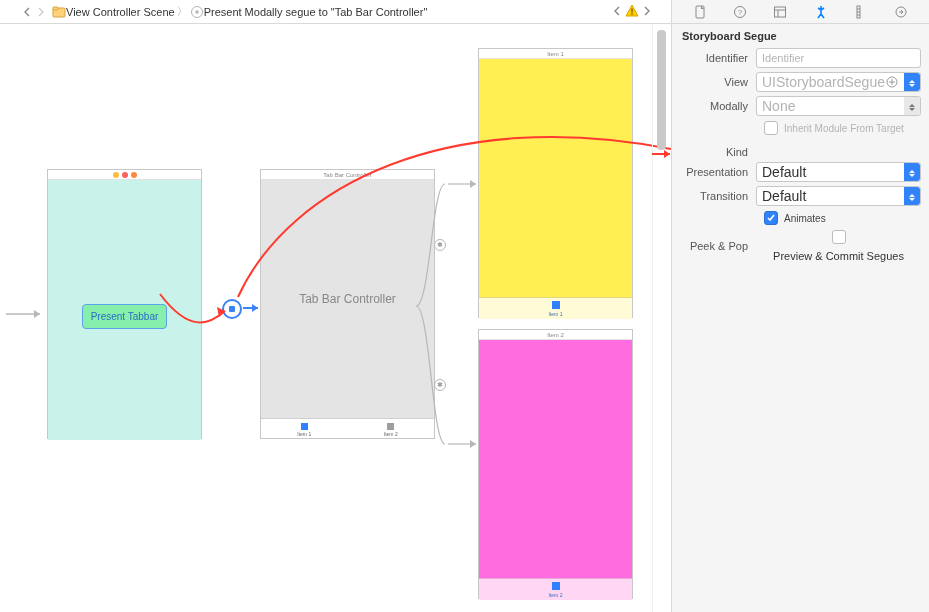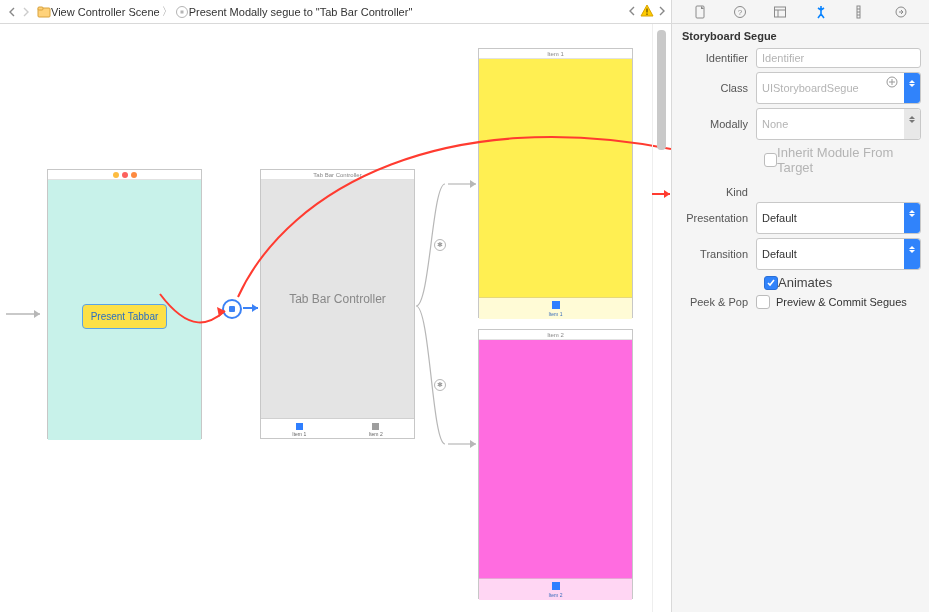--- a/index.html
+++ b/index.html
@@ -1,42 +1,42 @@
 <!DOCTYPE html>
 <html><head>
   <meta charset="utf-8">
   <style>
     * { box-sizing: border-box; margin: 0; padding: 0; font-family: -apple-system, "Helvetica Neue", Arial, sans-serif; }
     body { width: 929px; height: 612px; background: #fff; position: relative; overflow: hidden; font-size: 11px; color: #333; }
 
     
-    .jumpbar { position: absolute; left: 0; top: 0; height: 24px; width: 671px; border-bottom: 1px solid #d9d9d9; display: flex; align-items: center; background: #fff; padding: 0 5px; }
+    .jumpbar { position: absolute; left: 0; top: 0; height: 24px; width: 671px; border-bottom: 1px solid #d9d9d9; display: flex; align-items: center; background: #fff; padding: 0 20px; }
     .jb-back, .jb-fwd { width:14px;height:14px;display:flex;align-items:center;justify-content:center;color:#888; }
     .jb-fwd { margin-right:4px; }
     .jb-icon-doc { width:14px;height:14px; display:inline-block; }
     .jb-text { color:#333; }
     .jb-right { margin-left:auto; display:flex; gap:4px; align-items:center; }
     .chev { color:#999; margin:0 2px;}
 
     
     .canvas { position:absolute; left:0; top:24px; width:652px; height:588px; background:#fff; }
     .scrollbar { position:absolute; left:652px; top:24px; width:19px; height:588px; border-left:1px solid #eee; }
     .scrollbar .thumb { position:absolute; left:4px; top:6px; width:9px; height:120px; background:#c9c9c9; border-radius:4px; }
 
     
     .scene { position:absolute; border:1px solid #c7c7c7; background:#fff; }
     .scene-header { height:10px; background:#fff; border-bottom:1px solid #e2e2e2; display:flex; align-items:center; justify-content:center; gap:3px; }
     .dot { width:6px; height:6px; border-radius:50%; }
     .mini-title { font-size:6px; color:#888; text-align:center; line-height:10px; }
 
     .vc1 { left:47px; top:145px; width:155px; height:270px; }
     .vc1 .body { height:260px; background:#c8f2ea; display:flex; align-items:center; justify-content:center; }
-    .present-btn { border:1px solid #5aa3e8; background:#fde047; color:#2a6fc2; font-size:10px; padding:6px 8px; border-radius:4px;margin-top:12px; }
-
-    .tbc { left:260px; top:145px; width:155px; height:270px; }
+    .present-btn { border:1px solid #5aa3e8; background:#86efac; color:#2a6fc2; font-size:10px; padding:6px 8px; border-radius:4px;margin-top:12px; }
+
+    .tbc { left:260px; top:145px; width:175px; height:270px; }
     .tbc .body { height:238px; background:#e4e4e4; display:flex;align-items:center;justify-content:center; color:#888; font-size:12px; }
     .tbc .tabrow { height:22px; display:flex; border-top:1px solid #d0d0d0;}
     .tbc .tabitem { flex:1; display:flex; flex-direction:column; align-items:center; justify-content:center; font-size:5px; color:#666;}
     .sq { width:7px;height:7px; margin-bottom:1px; }
     .sq.blue{background:#2f7fff;} .sq.grey{background:#9e9e9e;}
 
     .item1 { left:478px; top:24px; width:155px; height:270px; }
     .item1 .body { height:238px; background:#ffef52; }
     .item2 { left:478px; top:305px; width:155px; height:270px; }
     .item2 .body { height:238px; background:#ff6ce0; }
@@ -54,29 +54,29 @@
     .inspector { position:absolute; right:0; top:0; width:258px; height:612px; background:#f5f5f5; border-left:1px solid #d9d9d9; }
     .insp-tabs { height:24px; border-bottom:1px solid #d9d9d9; display:flex; align-items:center; justify-content:space-around; padding:0 8px;}
     .insp-tab { width:22px; height:18px; display:flex;align-items:center;justify-content:center; color:#6b6b6b;}
     .insp-tab.active { color:#0a84ff; }
     .insp-section-header { font-size:11px; font-weight:600; color:#333; padding:6px 10px 4px; }
     .insp-row { display:flex; align-items:center; padding:2px 8px 2px 0; }
     .insp-label { width:84px; text-align:right; font-size:11px; color:#555; padding-right:8px;}
     .insp-field { flex:1; }
     .txtfield { width:100%; height:20px; border:1px solid #c8c8c8; background:#fff; border-radius:3px; padding:0 5px; font-size:11px; color:#333;}
     .txtfield::placeholder{color:#b4b4b4;}
-    .sel { width:100%; height:32px; border:1px solid #c8c8c8; border-radius:3px; background:#fff; display:flex;align-items:center; padding:0 5px; font-size:11px; position:relative;}
+    .sel { width:100%; height:20px; border:1px solid #c8c8c8; border-radius:3px; background:#fff; display:flex;align-items:center; padding:0 5px; font-size:14px; position:relative;}
     .sel.blue-handle::after, .sel.grey-handle::after { content:""; position:absolute; right:0; top:0; width:16px; height:100%; border-top-right-radius:3px;border-bottom-right-radius:3px; background:#3083fb; }
     .sel.grey-handle::after{ background:#e8e8e8;}
     .sel .arw{ position:absolute; right:3px; top:3px; width:10px; height:14px; z-index:1; display:flex; flex-direction:column; align-items:center; justify-content:center;}
     .arw span{display:block;width:0;height:0;border-left:3px solid transparent;border-right:3px solid transparent;}
     .arw .up{border-bottom:3px solid #fff;margin-bottom:1px;}
     .arw .dn{border-top:3px solid #fff;}
     .sel.grey-handle .arw .up{border-bottom-color:#777;} .sel.grey-handle .arw .dn{border-top-color:#777;}
-    .chk-row{display:flex;align-items:center;padding:3px 8px 3px 92px;font-size:13px;color:#444;}
+    .chk-row{display:flex;align-items:center;gap:6px;padding:3px 8px 3px 92px;font-size:10px;color:#444;}
     .chk{width:14px;height:14px;border:1px solid #bcbcbc;border-radius:3px;background:#fff;display:flex;align-items:center;justify-content:center;}
     .chk.on{background:#3083fb;border-color:#2a6fd6;}
     .chk.on svg{display:block;} .chk svg{display:none;}
     .step-btn{position:absolute;right:20px;top:1px;width:16px;height:16px;display:flex;align-items:center;justify-content:center;color:#888;}
 
     
     .overlay { position:absolute; left:0; top:24px; width:671px; height:588px; pointer-events:none; }
 
     .tiny-circ { width:12px;height:12px;border:1px solid #b7b7b7;border-radius:50%;background:#fff;position:absolute;display:flex;align-items:center;justify-content:center;font-size:7px;color:#999;}
     
@@ -248,21 +248,21 @@
   </div>
 
   <div class="insp-section-header">Storyboard Segue</div>
 
   <div class="insp-row">
     <div class="insp-label">Identifier</div>
     <div class="insp-field"><input class="txtfield" placeholder="Identifier" style=""></div>
   </div>
 
   <div class="insp-row" style="position:relative;">
-    <div class="insp-label">Class</div>
+    <div class="insp-label">View</div>
     <div class="insp-field" style="position:relative;">
       <div class="sel blue-handle">
         <span style="color:#b4b4b4">UIStoryboardSegue</span>
         <span class="step-btn">
             <svg width="12" height="12">
               <circle cx="6" cy="6" r="5" fill="none" stroke="#999"></circle>
               <line x1="6" y1="3" x2="6" y2="9" stroke="#999"></line>
               <line x1="3" y1="6" x2="9" y2="6" stroke="#999"></line>
             </svg>
           </span>
@@ -331,19 +331,19 @@
     <div class="chk on">
         <svg width="10" height="10">
           <path d="M2 5 L4 7 L8 2" stroke="#fff" stroke-width="1.6" fill="none"></path>
         </svg>
       </div>
     <span>Animates</span>
   </div>
 
   <div class="insp-row" style="">
     <div class="insp-label">Peek &amp; Pop</div>
-    <div class="insp-field" style="display:flex;align-items:center;gap:6px;">
+    <div class="insp-field" style="display:flex;align-items:center;gap:6px;flex-direction:column;">
       <div class="chk"></div>
       <span>Preview &amp; Commit Segues</span>
     </div>
   </div>
 
 </div>
 
 </body></html>

